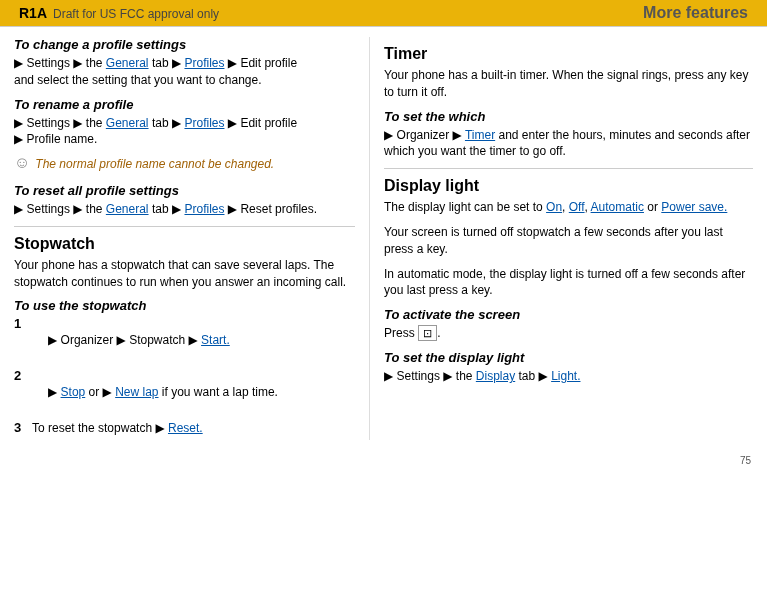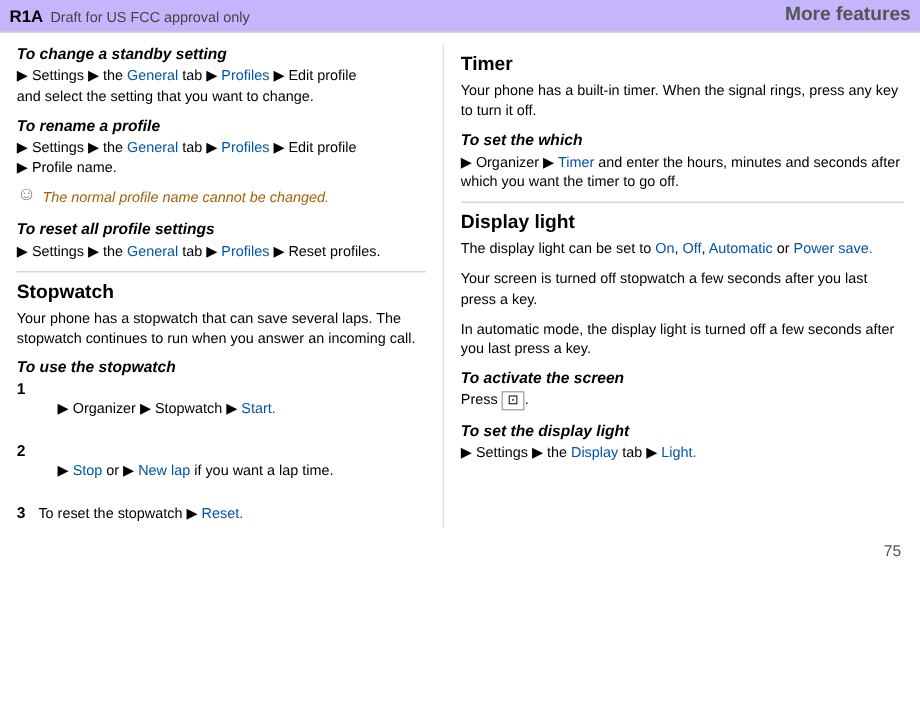--- a/index.html
+++ b/index.html
@@ -5,25 +5,25 @@
     * { margin: 0; padding: 0; box-sizing: border-box; }
     body {
       font-family: Arial, Helvetica, sans-serif;
       font-size: 13px;
       background: #fff;
       width: 767px;
       min-height: 589px;
       color: #000;
     }
     .header {
-      background: #c4b5fd;
+      background: #eab308;
       display: flex;
       align-items: center;
       justify-content: space-between;
-      padding: 4px 8px;
+      padding: 4px 19px;
       border-bottom: 1px solid #ccc;
     }
     .header-left {
       display: flex;
       align-items: baseline;
       gap: 6px;
     }
     .header-model {
       font-weight: bold;
       font-size: 14px;
@@ -60,20 +60,21 @@
     }
     .section-text {
       font-size: 12px;
       color: #000;
       line-height: 1.4;
       margin-bottom: 8px;
     }
     .inline-link {
       color: #0055aa;
       font-size: 12px;
+      text-decoration: underline;
     }
     .note-row {
       display: flex;
       align-items: flex-start;
       gap: 5px;
       margin: 6px 0 10px 0;
     }
     .note-icon {
       font-size: 16px;
       color: #888;
@@ -103,21 +104,21 @@
     }
     .num {
       font-size: 13px;
       font-weight: bold;
       min-width: 14px;
     }
     .page-num {
       position: absolute;
       bottom: 8px;
       right: 16px;
-      font-size: 13px;
+      font-size: 10px;
       color: #555;
     }
     .footer-area {
       position: relative;
       height: 24px;
     }
   </style>
 </head>
 <body>
 
@@ -127,21 +128,21 @@
     <span class="header-subtitle">Draft for US FCC approval only</span>
   </div>
   <div class="header-right">More features</div>
 </div>
 
 <div class="content">
 
   <div class="col-left">
 
     <div>
-      <div class="section-title">To change a standby setting</div>
+      <div class="section-title">To change a profile settings</div>
       <div class="section-text">
         <span>▶ Settings ▶ the </span><span class="inline-link">General</span><span> tab ▶ </span><span class="inline-link">Profiles</span><span> ▶ Edit profile<br>and select the setting that you want to change.</span>
       </div>
     </div>
 
     <div>
       <div class="section-title">To rename a profile</div>
       <div class="section-text">
         <span>▶ Settings ▶ the </span><span class="inline-link">General</span><span> tab ▶ </span><span class="inline-link">Profiles</span><span> ▶ Edit profile<br>▶ Profile name.</span>
       </div>

